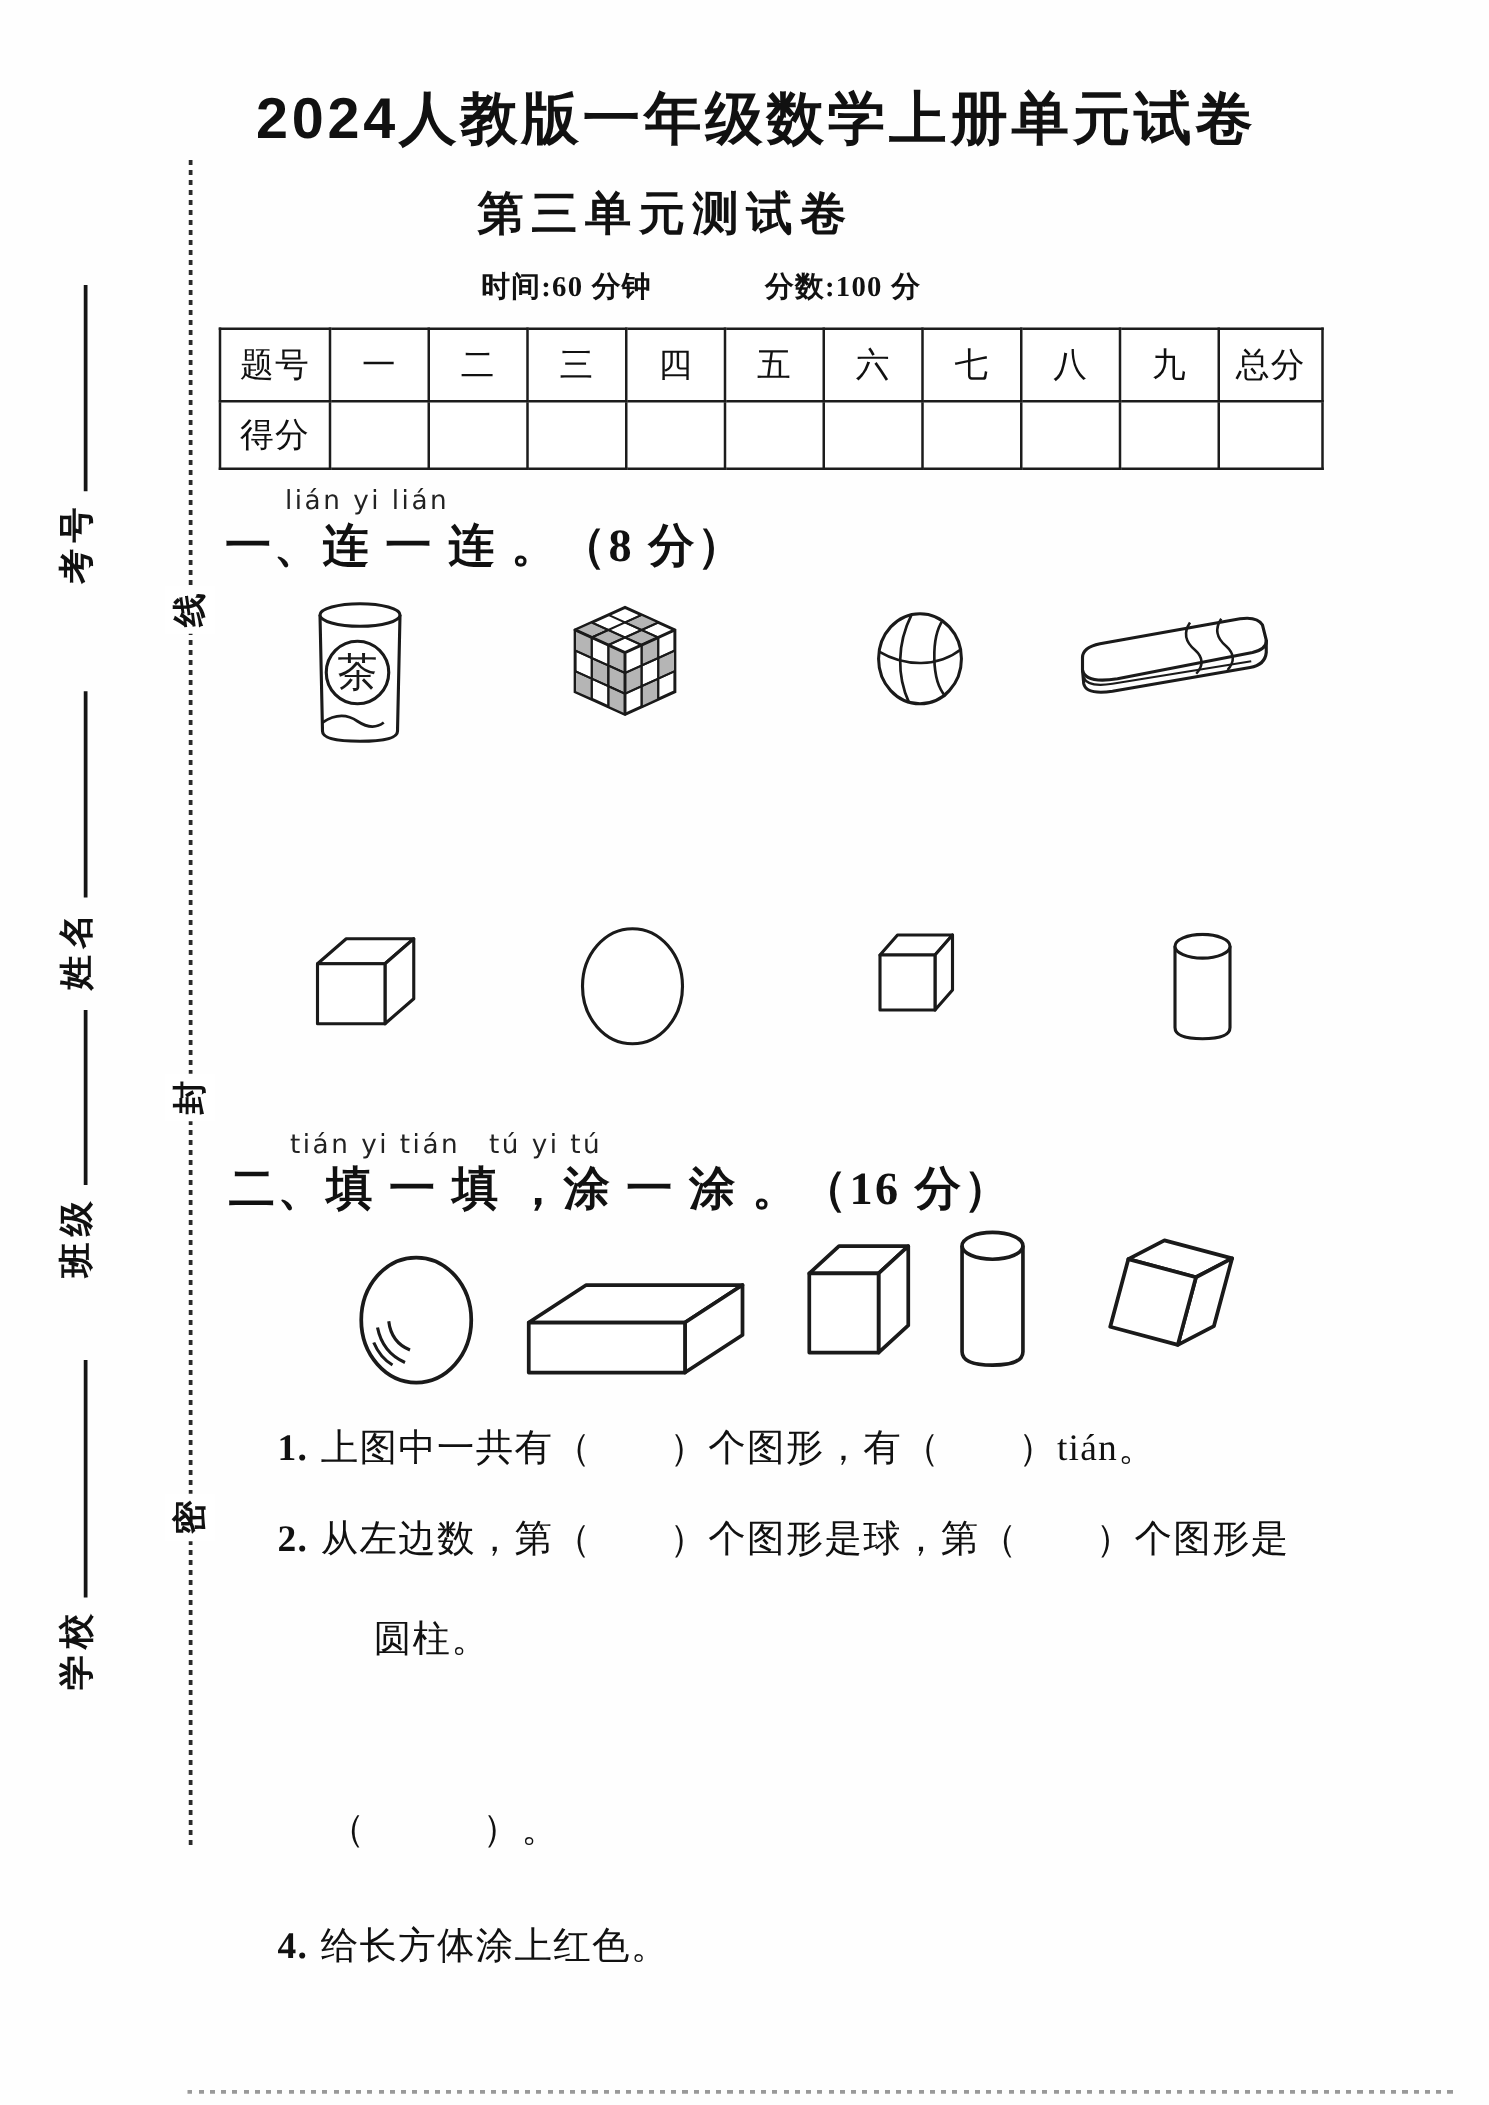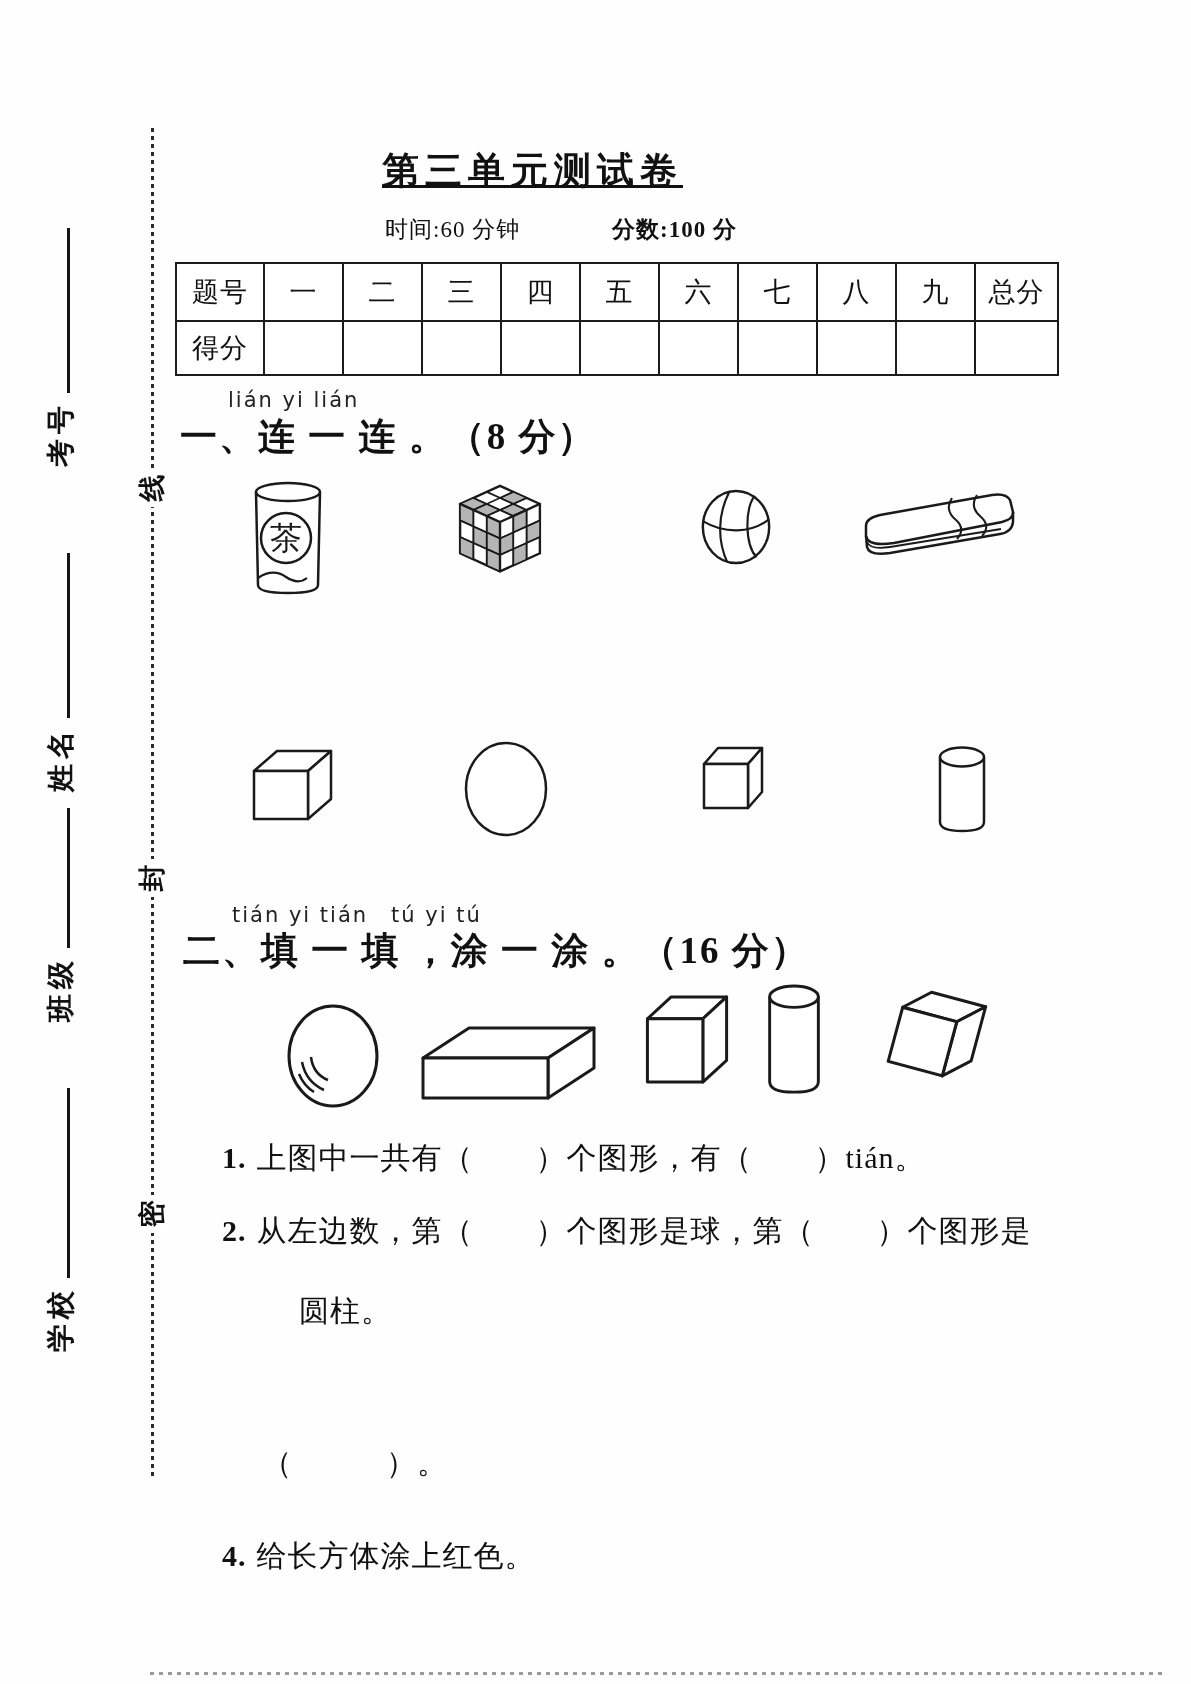--- a/index.html
+++ b/index.html
@@ -2,22 +2,22 @@
 <html><head>
 <meta charset="utf-8">
 <style>
   html,body{margin:0;padding:0;background:#fff;}
   #paper{position:relative;width:1191px;height:1684px;background:#fefefe;overflow:hidden;
          font-family:"Liberation Serif",serif;color:#111;}
   .abs{position:absolute;}
   
   #title{left:175px;top:64px;width:860px;text-align:center;font-size:46px;font-weight:900;
          letter-spacing:3px;font-family:"Liberation Sans",sans-serif;}
-  #subtitle{left:382px;top:146px;font-size:37px;font-weight:bold;letter-spacing:6px;text-decoration:underline;}
-  #meta-time{left:385px;top:214px;font-size:23px;font-weight:normal;letter-spacing:1px;}
+  #subtitle{left:382px;top:146px;font-size:37px;font-weight:bold;letter-spacing:6px;}
+  #meta-time{left:385px;top:214px;font-size:23px;font-weight:bold;letter-spacing:1px;}
   #meta-score{left:612px;top:214px;font-size:23px;font-weight:bold;letter-spacing:1px;}
   
   #score-table{left:175px;top:262px;border-collapse:collapse;table-layout:fixed;}
   #score-table td{border:2.5px solid #1c1c1c;text-align:center;font-size:27px;
                   letter-spacing:1px;padding:0;background:#fff;}
   #score-table tr:nth-child(1) td{height:56px;}
   #score-table tr:nth-child(2) td{height:52px;}
   
   #vdash{left:151px;top:128px;width:3px;height:1352px;
          background:repeating-linear-gradient(to bottom,#2b2b2b 0 4px,transparent 4px 8px);}
@@ -55,20 +55,21 @@
     <span>班级</span><span class="blank" style="width:140px;"></span>
   </div>
   <div class="mlabel" style="top:1352px;">
     <span>学校</span><span class="blank" style="width:190px;"></span>
   </div>
 
   <div class="seal-chip" style="top:468px;">线</div>
   <div class="seal-chip" style="top:858px;">封</div>
   <div class="seal-chip" style="top:1194px;">密</div>
 
+  <div id="title" class="abs">2024人教版一年级数学上册单元试卷</div>
   <div id="subtitle" class="abs">第三单元测试卷</div>
   <div id="meta-time" class="abs">时间:60 分钟</div>
   <div id="meta-score" class="abs">分数:100 分</div>
 
   <table id="score-table" class="abs">
     <tbody>
         <tr>
       <td style="width:86px;">题号</td>
       <td style="width:77px;">一</td>
       <td style="width:77px;">二</td>

